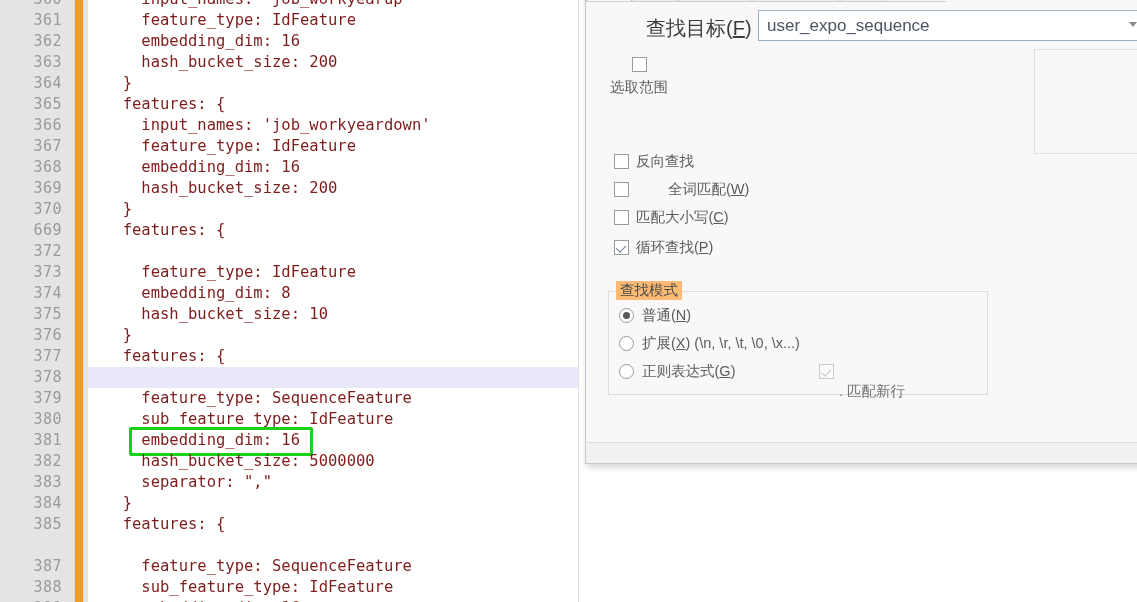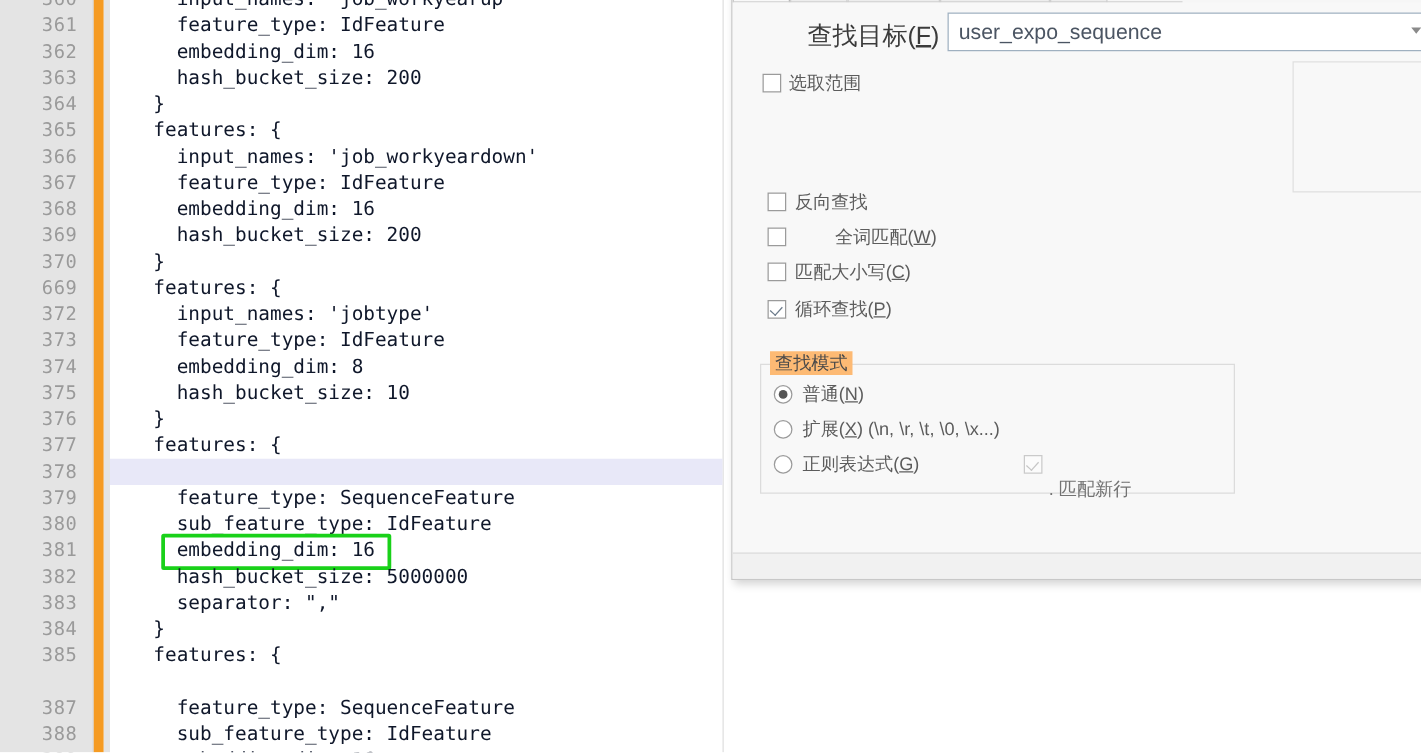--- a/index.html
+++ b/index.html
@@ -80,21 +80,21 @@
     font-size: 15px;
     color: #9a9a9a;
     letter-spacing: 0.5px;
   }
 
   .ltext {
     position: absolute;
     left: 104px; top: 0;
     font-family: "DejaVu Sans Mono", "Liberation Mono", monospace;
     font-size: 15.5px;
-    color: #0f172a;
+    color: #7f1d1d;
     white-space: pre;
     letter-spacing: 0px;
   }
 
   .cur-line-bg {
     position: absolute;
     left: 88px;
     width: 490px;
     height: 21px;
     background: #e8e8f8;
@@ -230,20 +230,21 @@
   }
 
   .scope-check {
     position: absolute;
     left: 24px;
     top: 78px;
     display: flex;
     align-items: center;
     gap: 6px;
     white-space: nowrap;
+    flex-direction: column;
   }
 
   .cbox {
     width: 15px; height: 15px;
     border: 1px solid #9b9b9b;
     background: #ffffff;
     box-sizing: border-box;
     display: inline-block;
     position: relative;
     flex: none;
@@ -407,21 +408,20 @@
       <div class="code-line" style="top: 199px;">
         <div class="ln">370</div>
         <div class="ltext">  }</div>
       </div>
       <div class="code-line" style="top: 220px;">
         <div class="ln">669</div>
         <div class="ltext">  features: {</div>
       </div>
       <div class="code-line" style="top: 241px;">
         <div class="ln">372</div>
-        <div class="ltext">    input_names: 'jobtype'</div>
       </div>
       <div class="code-line" style="top: 262px;">
         <div class="ln">373</div>
         <div class="ltext">    feature_type: IdFeature</div>
       </div>
       <div class="code-line" style="top: 283px;">
         <div class="ln">374</div>
         <div class="ltext">    embedding_dim: 8</div>
       </div>
       <div class="code-line" style="top: 304px;">

